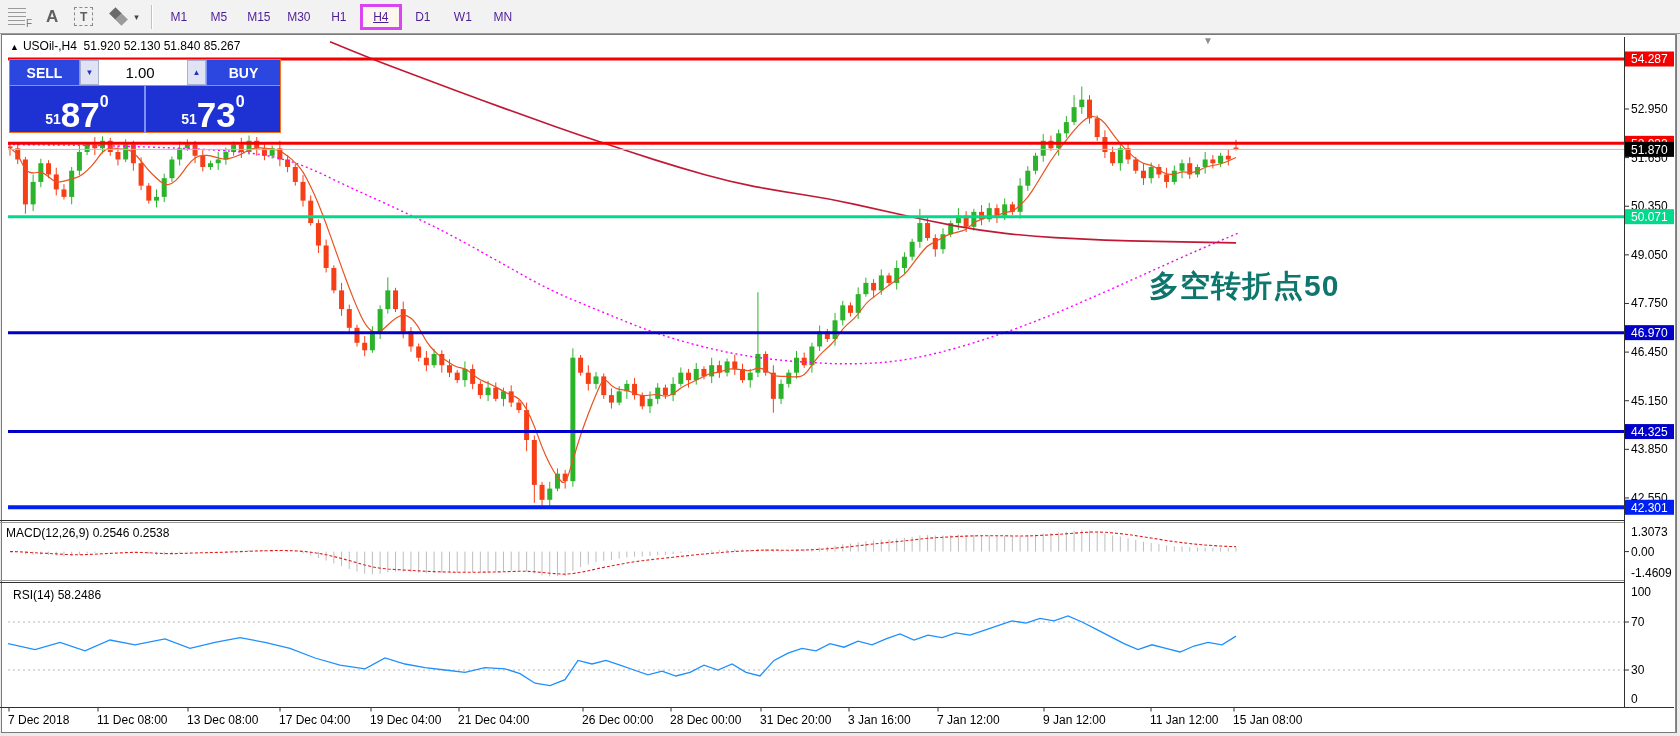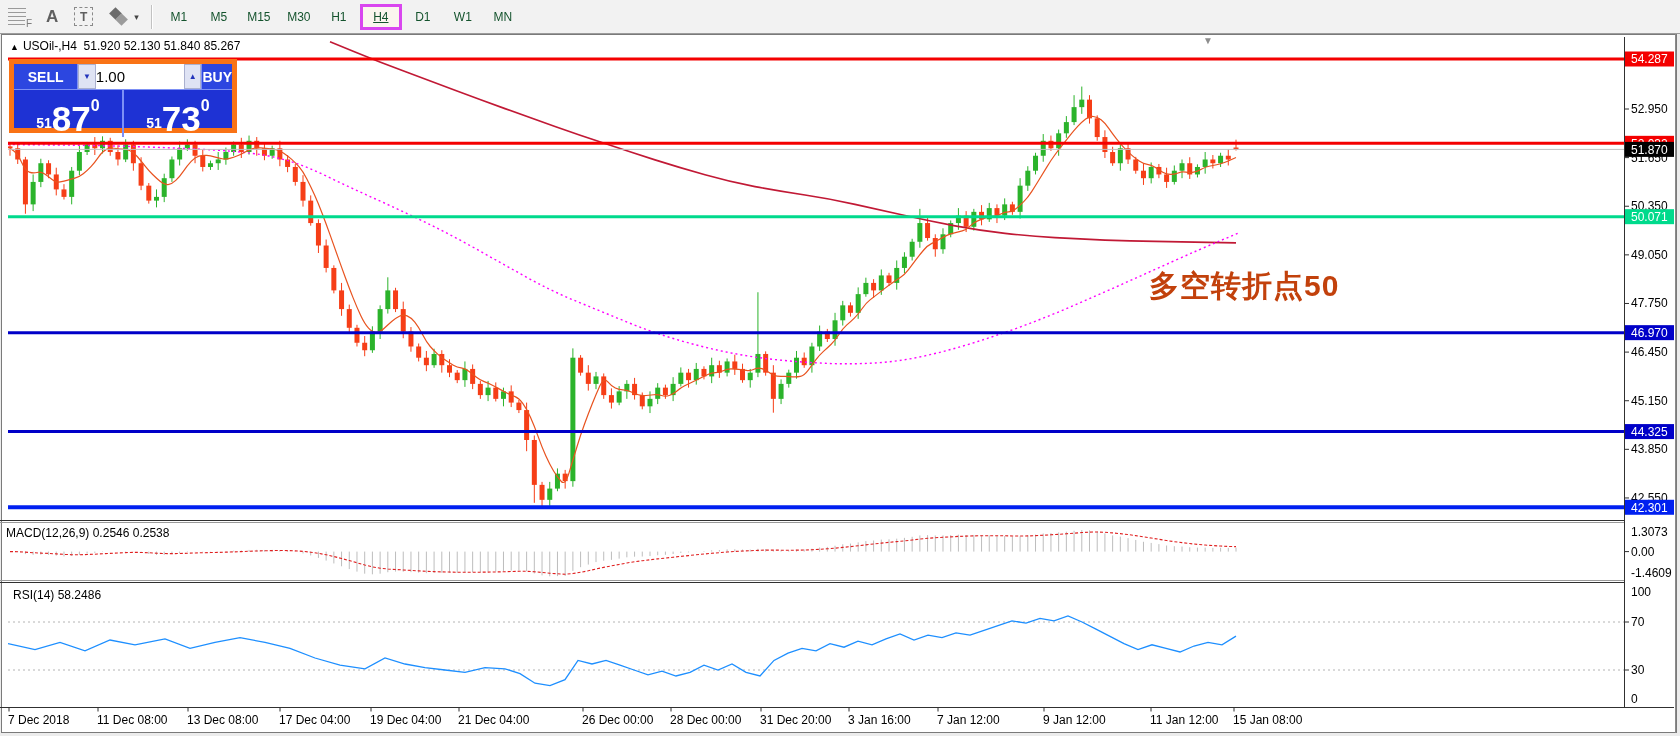--- a/index.html
+++ b/index.html
@@ -15,46 +15,46 @@
   .icon-gridf span{position:absolute;right:0;bottom:-3px;font-size:10px;color:#7d7d7d;background:#f2f2f2;padding-left:1px;}
   .icon-a{margin-left:14px;font-size:17px;font-weight:bold;color:#5f5f5f;}
   .icon-t{margin-left:16px;width:17px;height:17px;border:1px dashed #8a8a8a;font-size:12px;
     font-weight:bold;color:#5f5f5f;line-height:16px;text-align:center;}
   .icon-shapes{margin-left:16px;position:relative;width:20px;height:18px;}
   .icon-shapes i{position:absolute;width:9px;height:9px;background:#6b6b6b;transform:rotate(45deg);}
   .icon-shapes i.d1{left:2px;top:1px;}
   .icon-shapes i.d2{left:8px;top:7px;background:#9b9b9b;}
   .icon-caret{margin-left:5px;font-size:9px;color:#444;}
   .tb-sep{width:1px;height:24px;background:#c2c2c2;border-right:1px solid #ffffff;margin:0 6px 0 12px;}
-  .tf-btn{min-width:26px;padding:3px 5px;margin:12px 1px;font-size:12px;color:#14532d;text-align:center;
+  .tf-btn{min-width:26px;padding:3px 5px;margin:12px 1px;font-size:12px;color:#4c1d95;text-align:center;
     border:1px solid transparent;cursor:default;}
   .tf-btn.active{background:#fbf6ee;border:3px solid #d946ef;text-decoration:underline;}
   
   .chart-window{position:absolute;left:1px;top:34px;width:1676px;height:699px;background:#ffffff;
     border:1px solid #7a7a7a;box-sizing:border-box;z-index:1;}
   #chart-svg{position:absolute;left:0;top:0;width:1680px;height:736px;z-index:2;}
   .chart-title{position:absolute;left:10px;top:39px;font-size:12px;color:#000;z-index:4;white-space:nowrap;}
   .chart-title .tri{font-size:9px;margin-right:4px;}
   .shift-marker{position:absolute;left:1203px;top:35px;font-size:10px;color:#8d8d8d;z-index:4;}
   .pane-label{position:absolute;font-size:12px;color:#000;z-index:4;white-space:nowrap;}
   #macd-label{left:6px;top:526px;}
   #rsi-label{left:13px;top:588px;}
   .annotation{position:absolute;left:1149px;top:266px;font-size:30px;font-weight:bold;z-index:4;
     letter-spacing:1px;white-space:nowrap;}
   
-  .trade-panel{position:absolute;left:9px;top:59px;width:228px;height:74px;z-index:6;
-    background:#1e32d4;border:5px solid #f97316;box-sizing:border-box;}
+  .trade-panel{position:absolute;left:9px;top:59px;width:272px;height:74px;z-index:6;
+    background:#1e32d4;border:1px solid #f97316;box-sizing:border-box;}
   .tp-row1{display:flex;height:25px;border-bottom:1px solid #7d90f5;}
   .tp-btn{background:#2c46e0;color:#fff;font-size:14px;font-weight:bold;display:flex;
     align-items:center;justify-content:center;cursor:pointer;}
   .tp-sell{width:69px;border-right:1px solid #7d90f5;}
   .tp-buy{flex:1;border-left:1px solid #7d90f5;}
   .tp-spin{width:19px;background:#dfe3f4;border:1px solid #aab0cf;box-sizing:border-box;display:flex;
     align-items:center;justify-content:center;font-size:8px;color:#2233bb;cursor:pointer;}
-  .tp-vol{width:82px;background:#ffffff;border:0;text-align:left;font-size:15px;
+  .tp-vol{width:82px;background:#ffffff;border:0;text-align:center;font-size:15px;
     font-family:"Liberation Sans",sans-serif;padding:0 6px 0 0;color:#000;}
   .tp-row2{display:flex;height:47px;}
   .tp-price{flex:1;display:flex;align-items:flex-end;justify-content:center;color:#fff;cursor:pointer;
     padding-bottom:3px;}
   .tp-price.sell{border-right:2px solid #7d90f5;}
   .tp-small{font-size:14px;font-weight:bold;line-height:1;margin-bottom:4px;}
   .tp-big{font-size:35px;font-weight:bold;line-height:0.82;}
   .tp-sup{font-size:16px;font-weight:bold;line-height:1;margin-bottom:20px;}
 </style>
 </head>
@@ -709,18 +709,18 @@
           <span class="tp-sup">0</span>
       </div>
       <div class="tp-price">
         <span class="tp-small">51</span>
           <span class="tp-big">73</span>
           <span class="tp-sup">0</span>
       </div>
     </div>
   </div>
 
-  <div class="annotation" style="color: #c2410c;">多空转折点50</div>
+  <div class="annotation" style="color: #0f766e;">多空转折点50</div>
 
   <div class="pane-label" id="macd-label">MACD(12,26,9) 0.2546 0.2538</div>
   <div class="pane-label" id="rsi-label">RSI(14) 58.2486</div>
 
 </div>
 
 </body></html>

